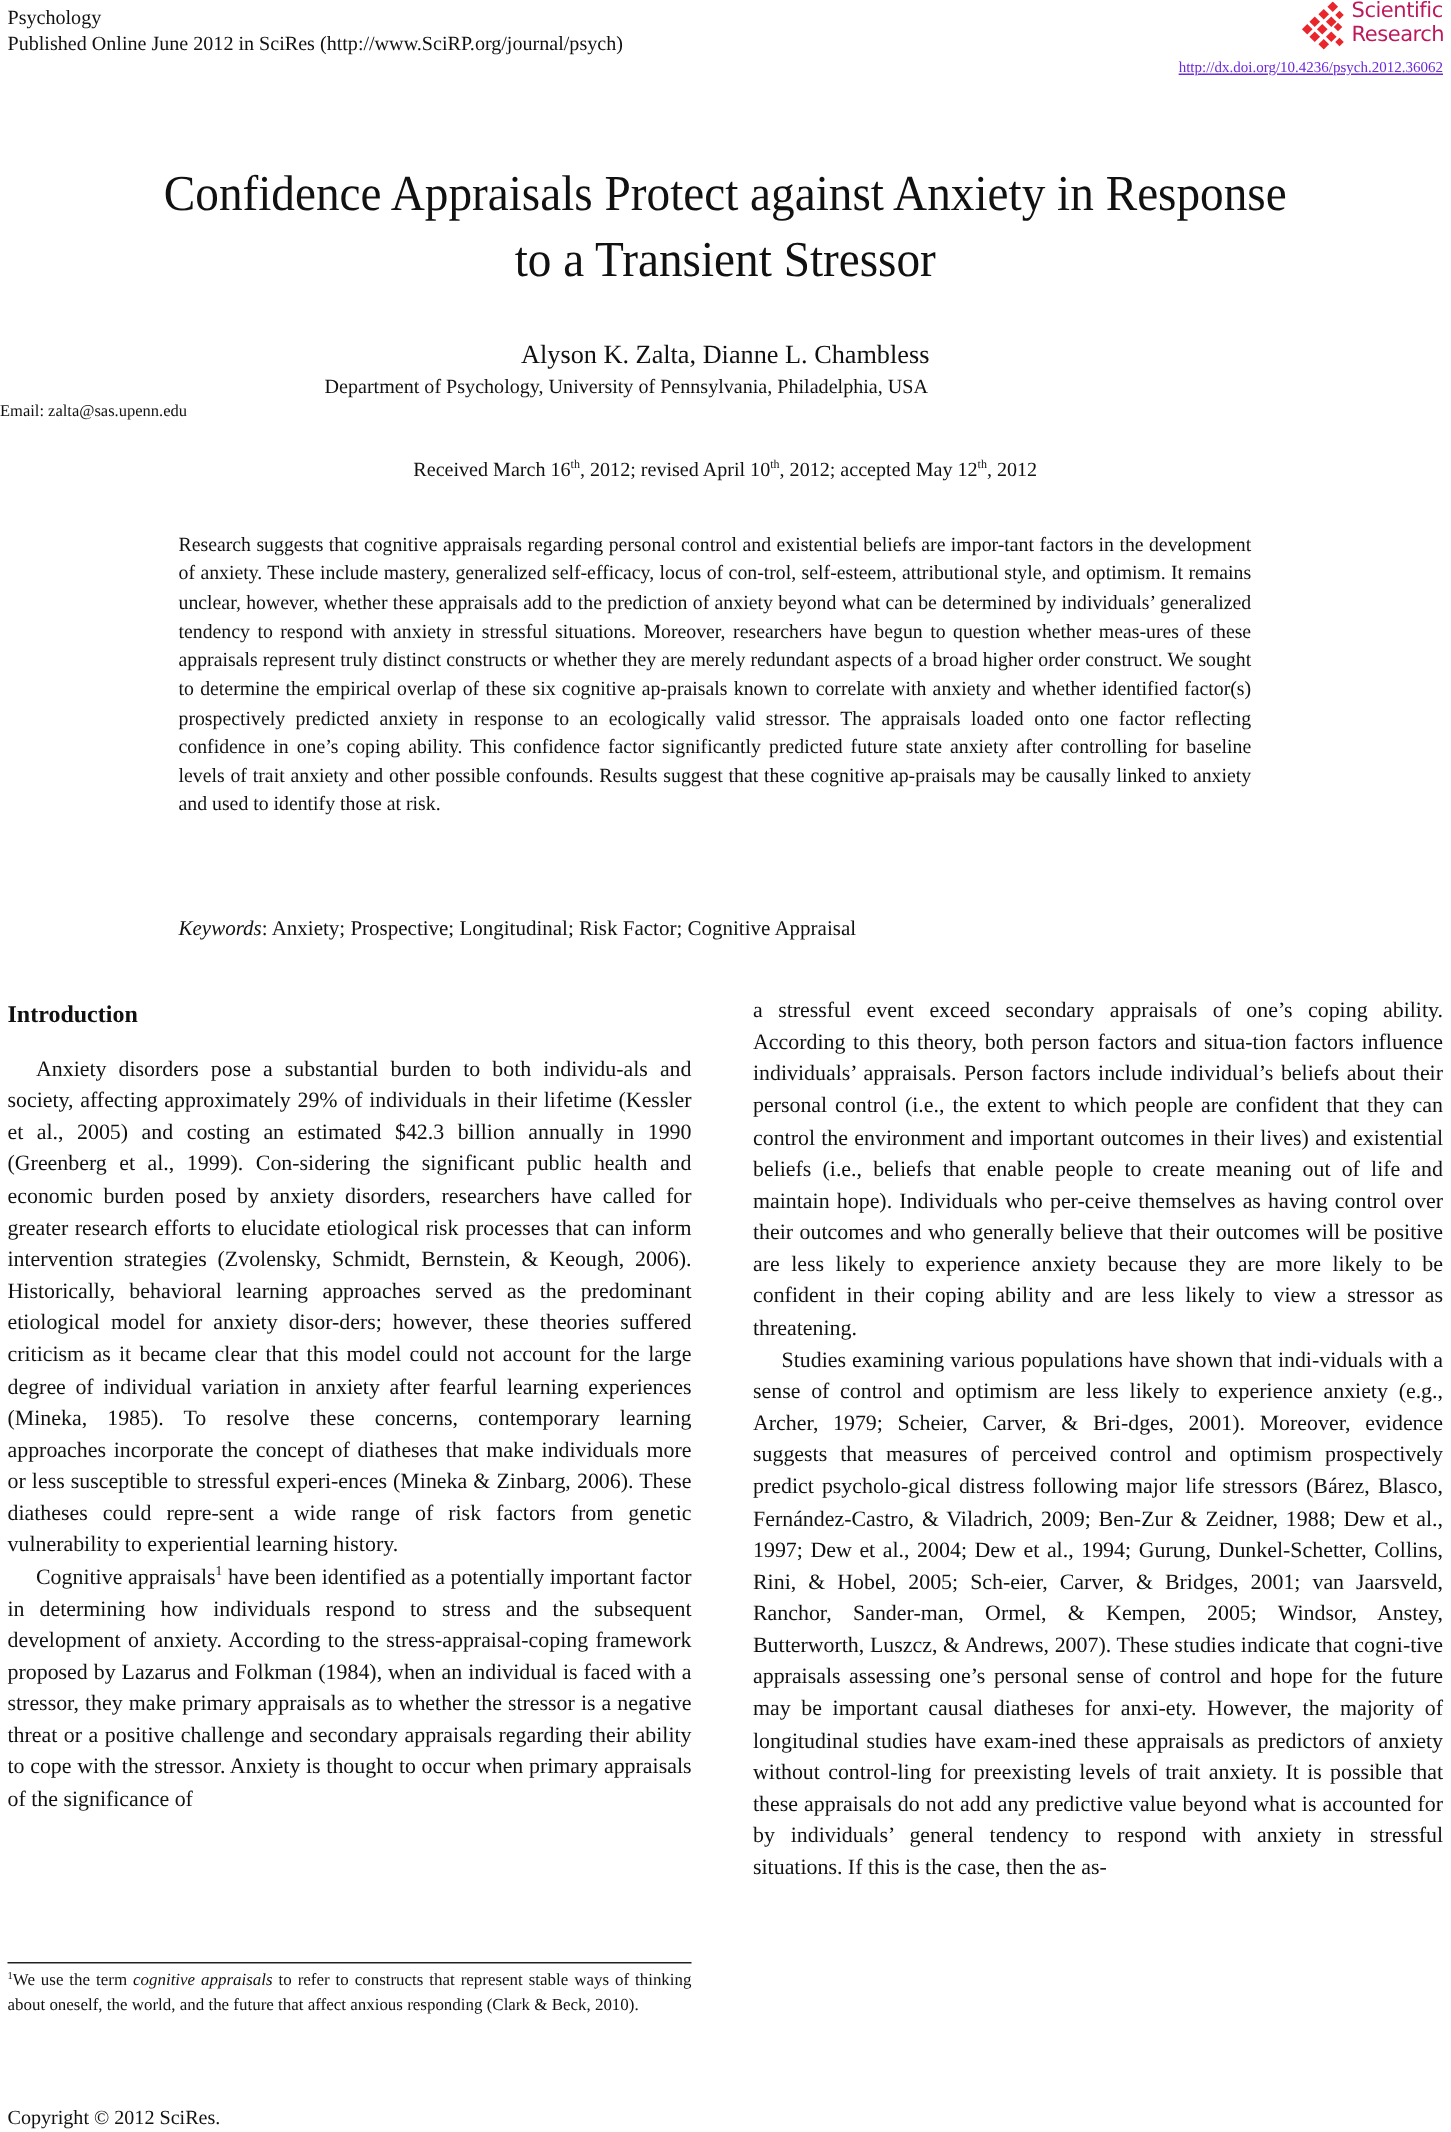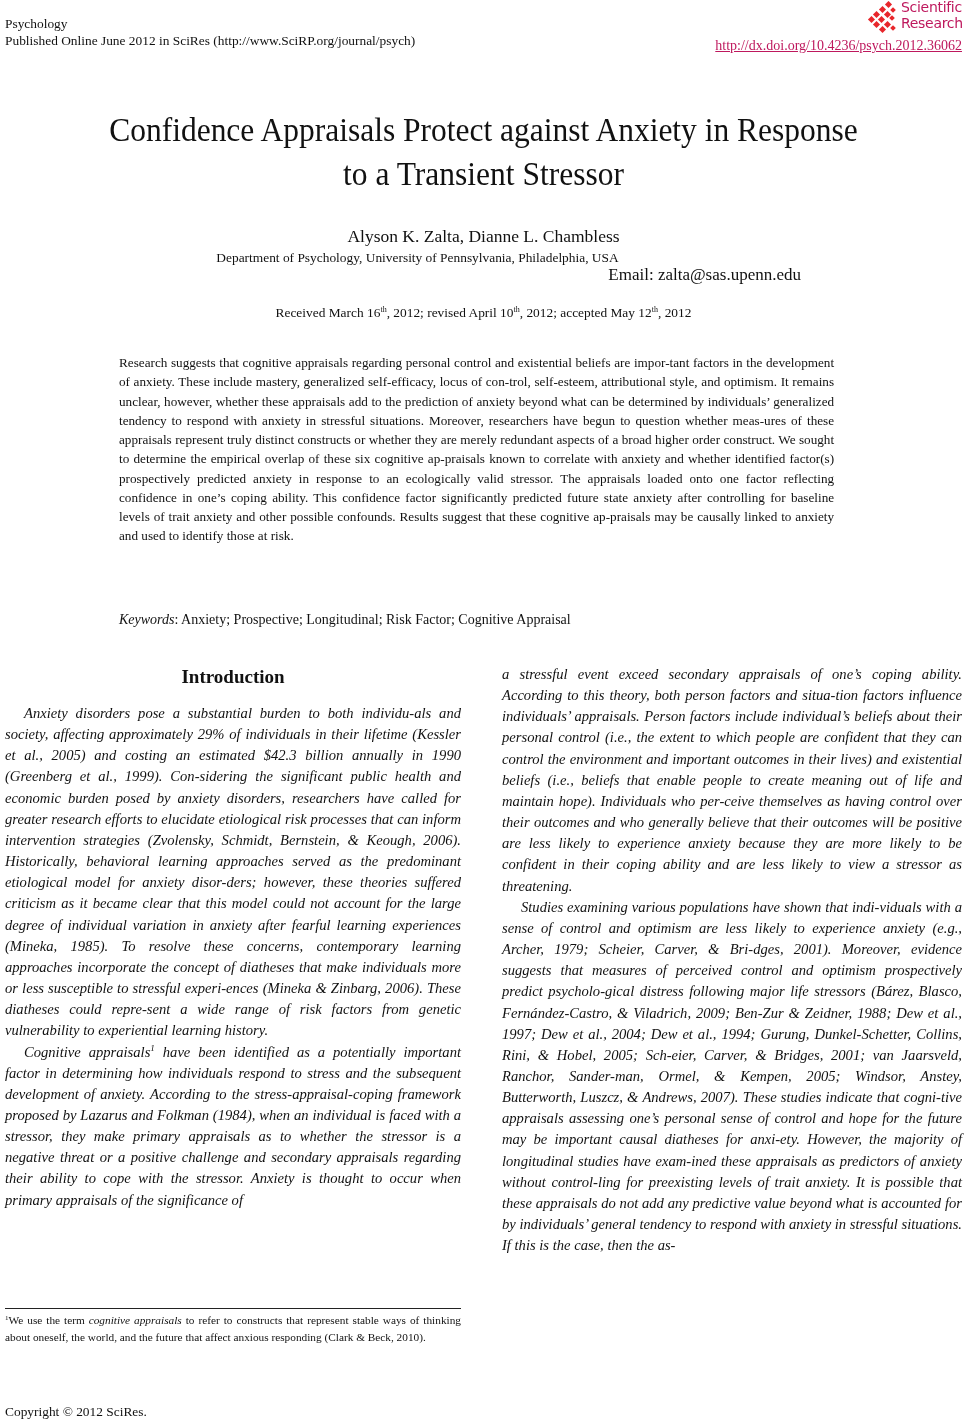--- a/index.html
+++ b/index.html
@@ -1,47 +1,47 @@
 <!DOCTYPE html>
 <html><head>
 <meta charset="utf-8">
 <style>
   html, body { margin: 0; padding: 0; background: #ffffff; }
   body {
     width: 967px; height: 1421px; position: relative; overflow: hidden;
     font-family: "Liberation Serif", "DejaVu Serif", serif; color: #111;
   }
   .abs { position: absolute; }
-  .hdr-left { left: 5px; top: 3px; font-size: 13.4px; line-height: 17px; color: #111; margin-top: 12px; }
+  .hdr-left { left: 5px; top: 3px; font-size: 13.4px; line-height: 17px; color: #111; }
   .hdr-left div { white-space: nowrap; }
   .logo { left: 866px; top: 0px; width: 100px; height: 36px; }
   .logo-diamonds { position: absolute; left: 0; top: 1px; width: 34px; height: 34px; }
   .logo-text { position: absolute; left: 35px; top: 0px; font-family: "DejaVu Sans", "Liberation Sans", sans-serif; font-size: 14px; line-height: 15.5px; color: #be185d; letter-spacing: -0.3px; }
-  .doi { right: 5px; top: 37px; font-size: 14px; line-height: 17px; color: #be185d; text-decoration: underline; white-space: nowrap; }
+  .doi { right: 5px; top: 37px; font-size: 10px; line-height: 17px; color: #6d28d9; text-decoration: underline; white-space: nowrap; }
 
   .title { left: 0; width: 967px; top: 108px; text-align: center; font-size: 33.5px; line-height: 44px; color: #111; transform: scaleX(0.94); transform-origin: center; }
   .authors { left: 0; width: 967px; top: 225px; text-align: center; font-size: 17.5px; line-height: 22px; }
   .affil { left: 0; width: 835px; top: 249px; text-align: center; font-size: 13.4px; line-height: 17px; }
-  .email { left: 0; width: 801px; top: 266px; text-align: right; font-size: 17px; line-height: 17px; }
+  .email { left: 0; width: 801px; top: 266px; text-align: left; font-size: 11px; line-height: 17px; }
   .dates { left: 0; width: 967px; top: 304px; text-align: center; font-size: 13.4px; line-height: 17px; }
   .dates sup { font-size: 8px; vertical-align: 5px; line-height: 0; }
 
   .abstract { left: 119px; width: 726px; top: 353px; font-size: 13.4px; line-height: 19.25px; text-align: justify; transform: scaleX(0.985); transform-origin: left; }
   .abstract p { margin: 0; text-indent: 0; }
   .keywords { left: 119px; width: 726px; top: 611px; font-size: 14px; line-height: 18px; }
   .keywords em { font-style: italic; }
 
   .col { font-size: 14.6px; line-height: 21.15px; text-align: justify; hyphens: manual; }
   .col-left { left: 5px; width: 456px; top: 703px; }
   .col-right { left: 502px; width: 460px; top: 664px; }
-  .col p { margin: 0; text-indent: 19px; font-style: italic; }
+  .col p { margin: 0; text-indent: 19px; }
   .col p.cont { text-indent: 0; }
   .col sup { font-size: 9px; vertical-align: 6px; line-height: 0; }
 
-  .section-title { left: 5px; width: 456px; top: 665px; text-align: center; font-weight: bold; font-size: 19px; line-height: 24px; }
+  .section-title { left: 5px; width: 456px; top: 665px; text-align: left; font-weight: bold; font-size: 16px; line-height: 24px; }
 
   .fn-rule { left: 5px; top: 1308px; width: 456px; height: 0; border-top: 1px solid #222; }
   .footnote { left: 5px; width: 456px; top: 1312px; font-size: 11.3px; line-height: 16.5px; text-align: justify; }
   .footnote sup { font-size: 7px; vertical-align: 4px; line-height: 0; }
   .footnote em { font-style: italic; }
 
   .copyright { left: 5px; top: 1403px; font-size: 13.4px; line-height: 17px; white-space: nowrap; }
   .pagenum { right: 5px; top: 1435px; font-size: 10px; line-height: 17px; margin-left: 32px; }
 </style>
 </head>

